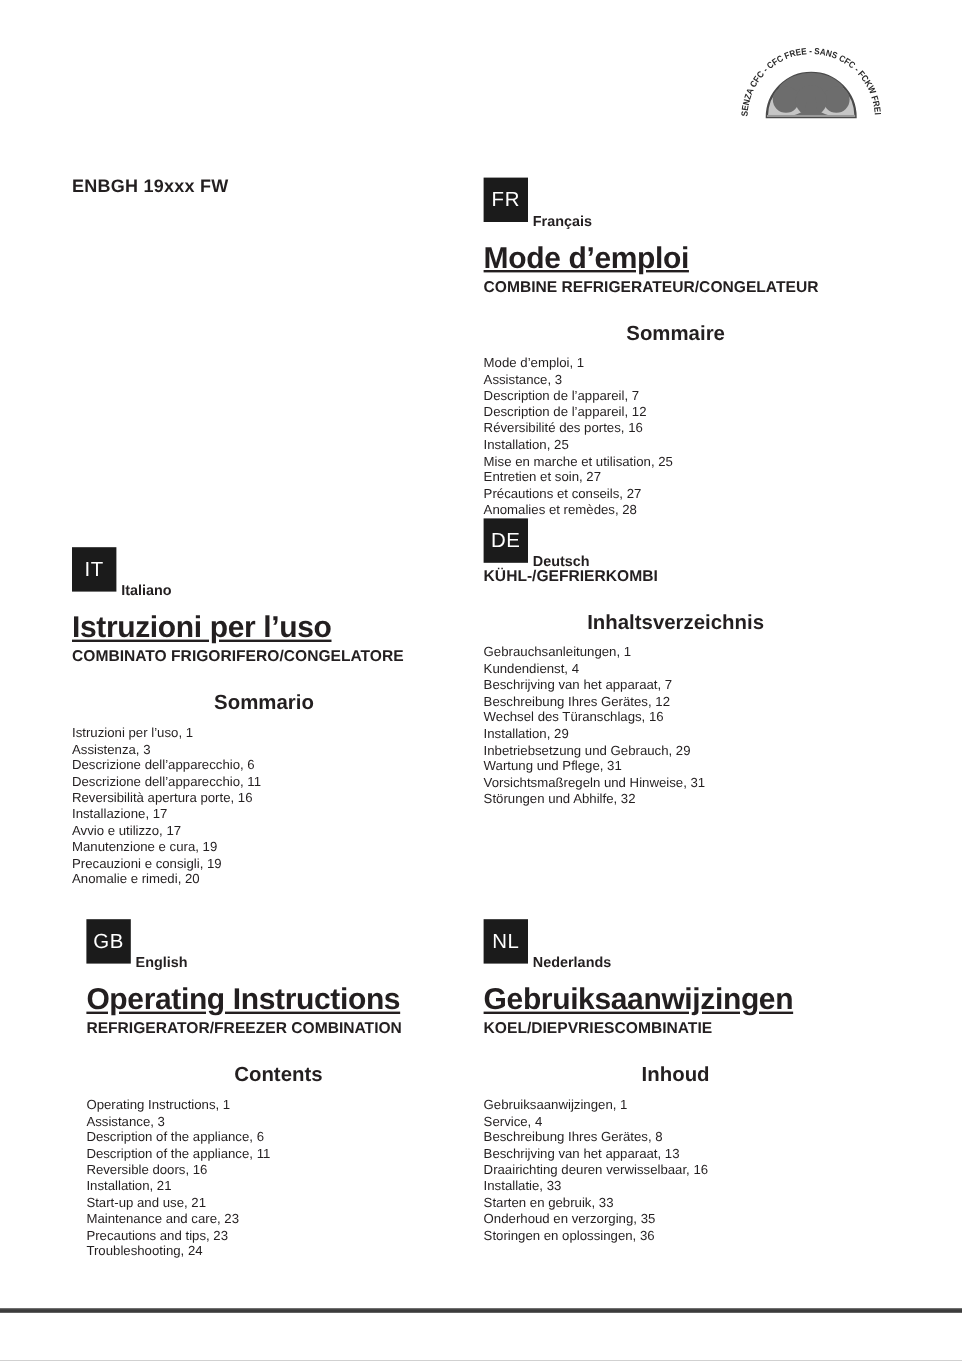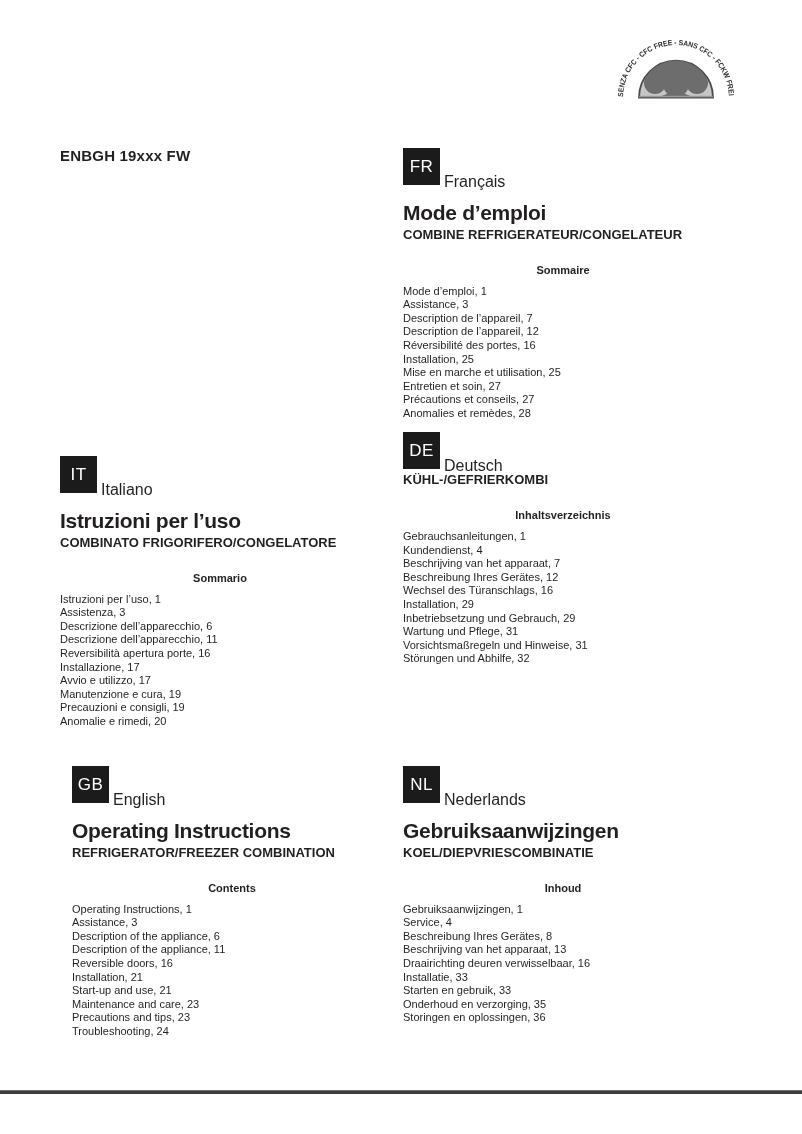--- a/index.html
+++ b/index.html
@@ -36,37 +36,37 @@
     position: absolute; left: 0; top: 0;
     width: 37px; height: 37px;
     background: #1b1b1b; color: #ffffff;
     font-size: 17px; font-weight: normal;
     display: flex; align-items: center; justify-content: center;
     letter-spacing: 0.5px;
     text-align: right;
   }
   .lang-label {
     position: absolute; left: 41px; bottom: -5px;
-    font-size: 16px; font-weight: normal;
+    font-size: 12px; font-weight: bold;
   }
 
   .sec-title {
     margin: 16px 0 0 0;
-    font-size: 21px; font-weight: bold; line-height: 1.08;
-    letter-spacing: -0.3px; white-space: nowrap;
+    font-size: 25px; font-weight: bold; line-height: 1.08;
+    letter-spacing: -0.3px; white-space: nowrap; text-decoration: underline;
   }
   .sec-subtitle {
     margin: 2px 0 0 0;
     font-size: 13px; font-weight: bold; letter-spacing: 0;
     white-space: nowrap;
   }
   .toc-title {
     margin-top: 22px;
     width: 320px; text-align: center;
-    font-size: 11px; font-weight: bold;
+    font-size: 17px; font-weight: bold;
   }
   .toc {
     margin: 9px 0 0 0; padding: 0; list-style: none;
     font-size: 11px; line-height: 13.6px;
   }
 
   .footer-rule {
     position: absolute; left: 0; top: 1090px;
     width: 802px; height: 3px;
     background: #3c3c3c; border-top: 1px solid #707070;

